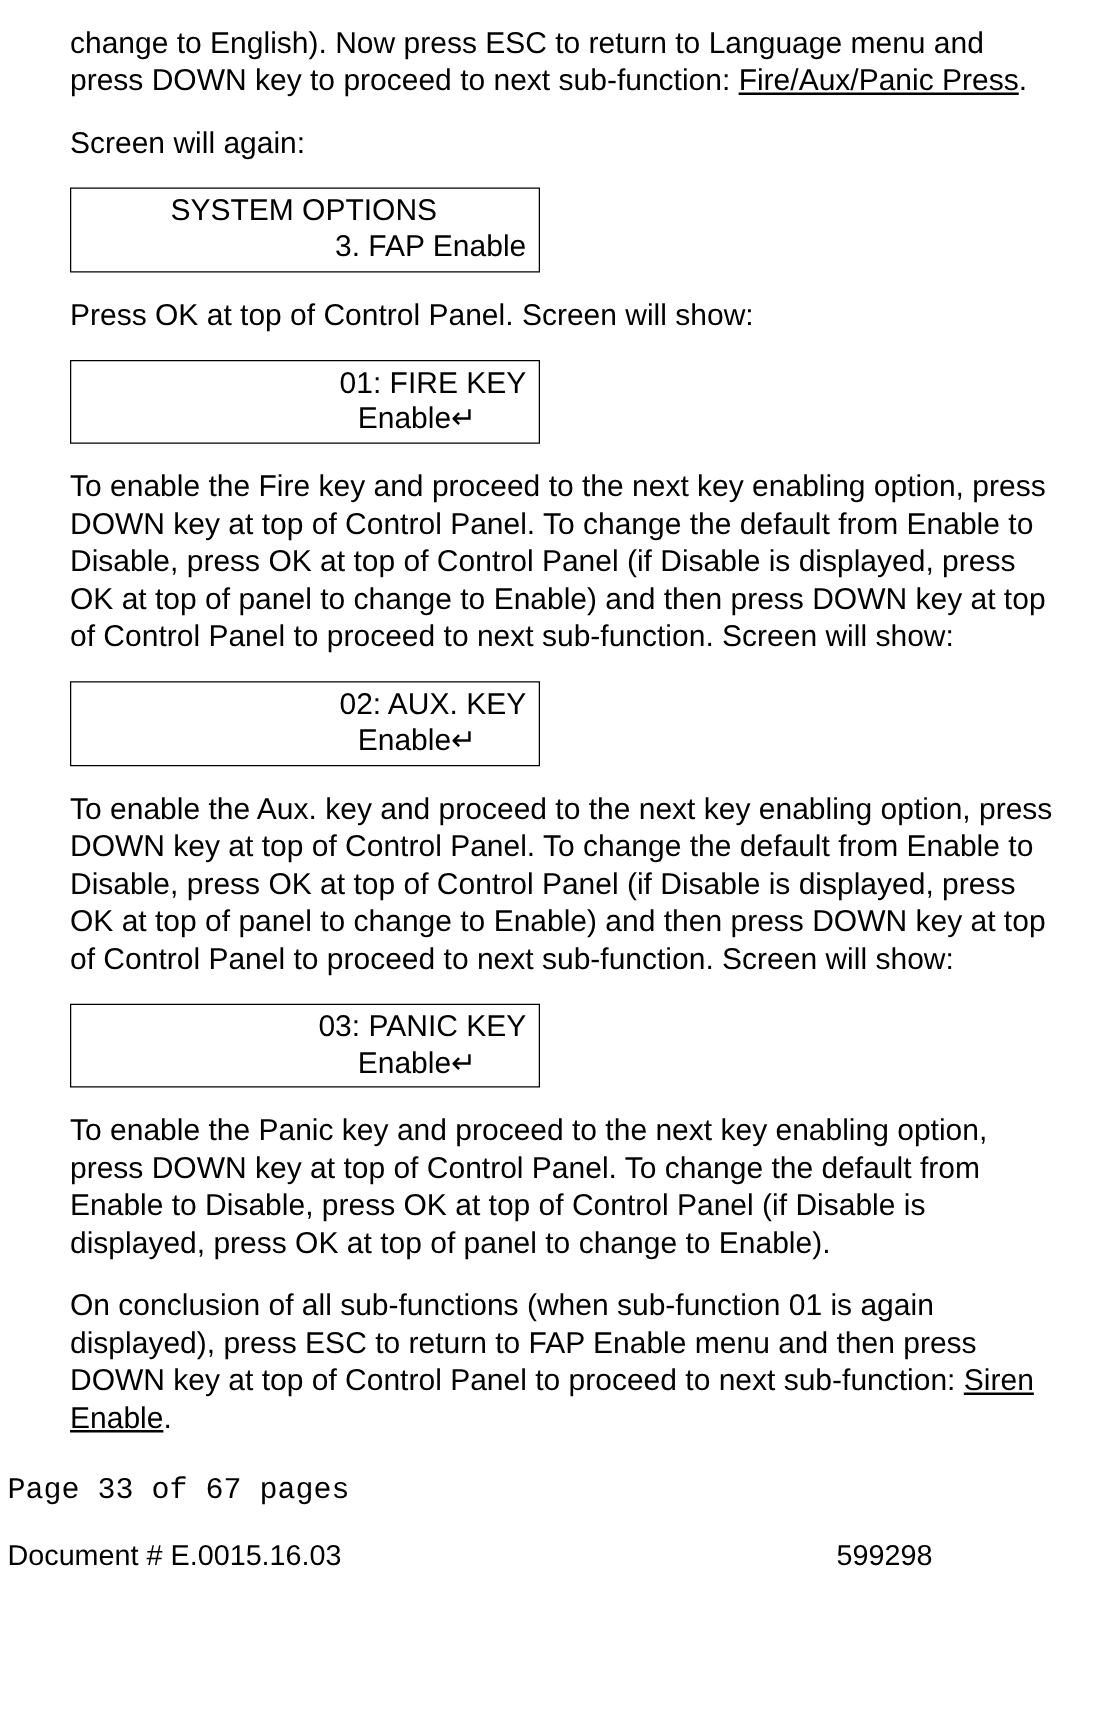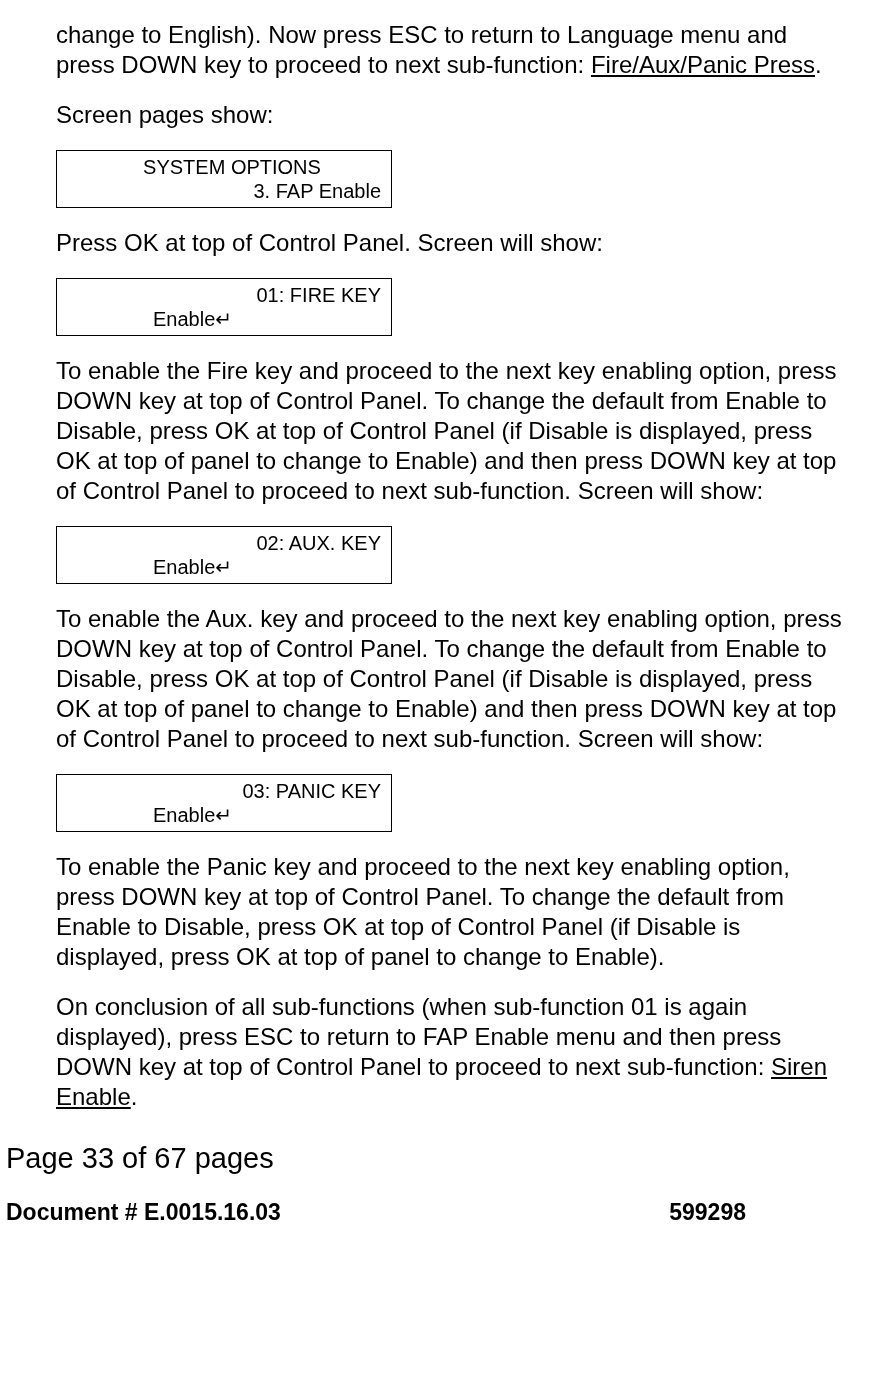--- a/index.html
+++ b/index.html
@@ -17,70 +17,69 @@
     padding: 0 40px 20px 56px;
   }
   p {
     margin: 20px 0;
   }
   .underline {
     text-decoration: underline;
   }
   .display-box {
     border: 1.5px solid #000;
-    width: 336px;
+    width: 376px;
     margin: 14px 0 18px 0;
-    padding: 4px 10px 4px 26px;
-    font-size: 20px;
+    padding: 4px 10px 4px 8px;
+    font-size: 24px;
     line-height: 1.2;
   }
   .display-box .line1 {
     text-align: center;
   }
   .display-box .line1-left {
     text-align: right;
     padding-left: 70px;
   }
   .display-box .line2-center {
     text-align: right;
   }
   .display-box .line2-row {
     display: flex;
-    justify-content: flex-start;
+    justify-content: flex-end;
     padding-left: 70px;
     padding-right: 40px;
   }
   .footer {
     margin-top: 28px;
-    font-family: Liberation Sans, sans-serif;
-    font-size: 29px;
+    font-family: Liberation Mono, monospace;
+    font-size: 24px;
     padding-left: 0;
     margin-left: -50px;
   }
   .docrow {
     display: flex;
     justify-content: space-between;
     font-family: Arial, Helvetica, sans-serif;
     font-size: 23px;
     margin-left: -50px;
     margin-top: 22px;
     width: 740px;
-    font-weight: bold;
   }
 </style>
 </head>
 <body>
 
 <div class="page">
 
   <p>
     <span>change to English). Now press ESC to return to Language menu and press DOWN key to proceed to next sub-function: </span><span class="underline">Fire/Aux/Panic Press</span><span>.</span>
   </p>
 
-  <p>Screen pages show:</p>
+  <p>Screen will again:</p>
 
   <div class="display-box">
     <div class="line1">SYSTEM OPTIONS</div>
     <div class="line2-center">3. FAP Enable</div>
   </div>
 
   <p>Press OK at top of Control Panel. Screen will show:</p>
 
   <div class="display-box">
     <div class="line1-left">01: FIRE KEY</div>

